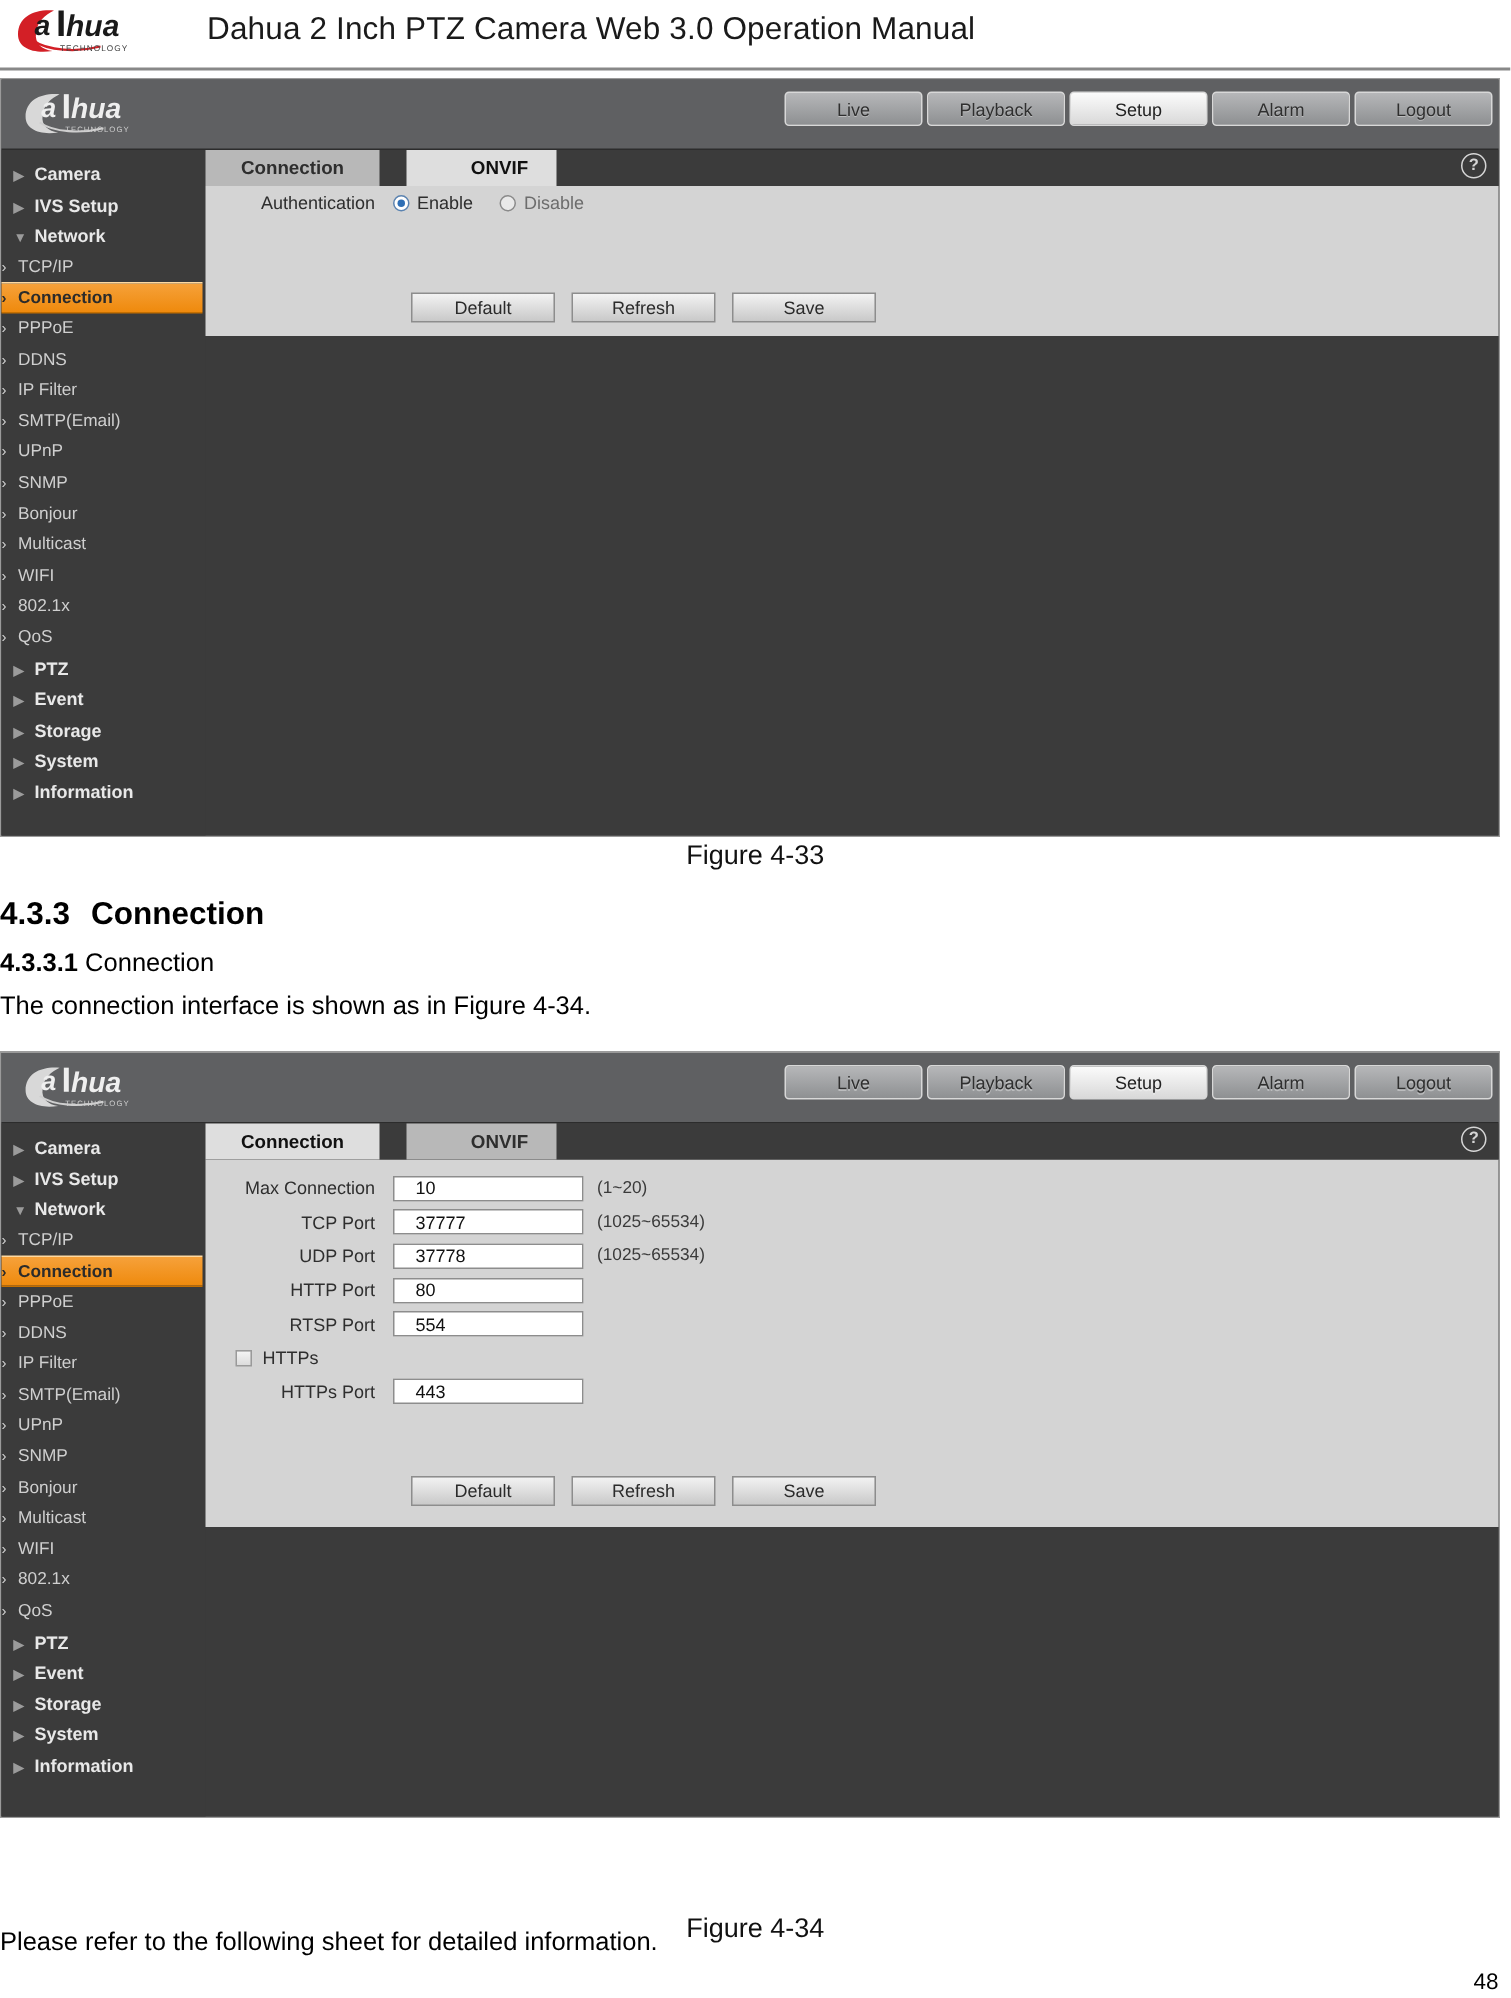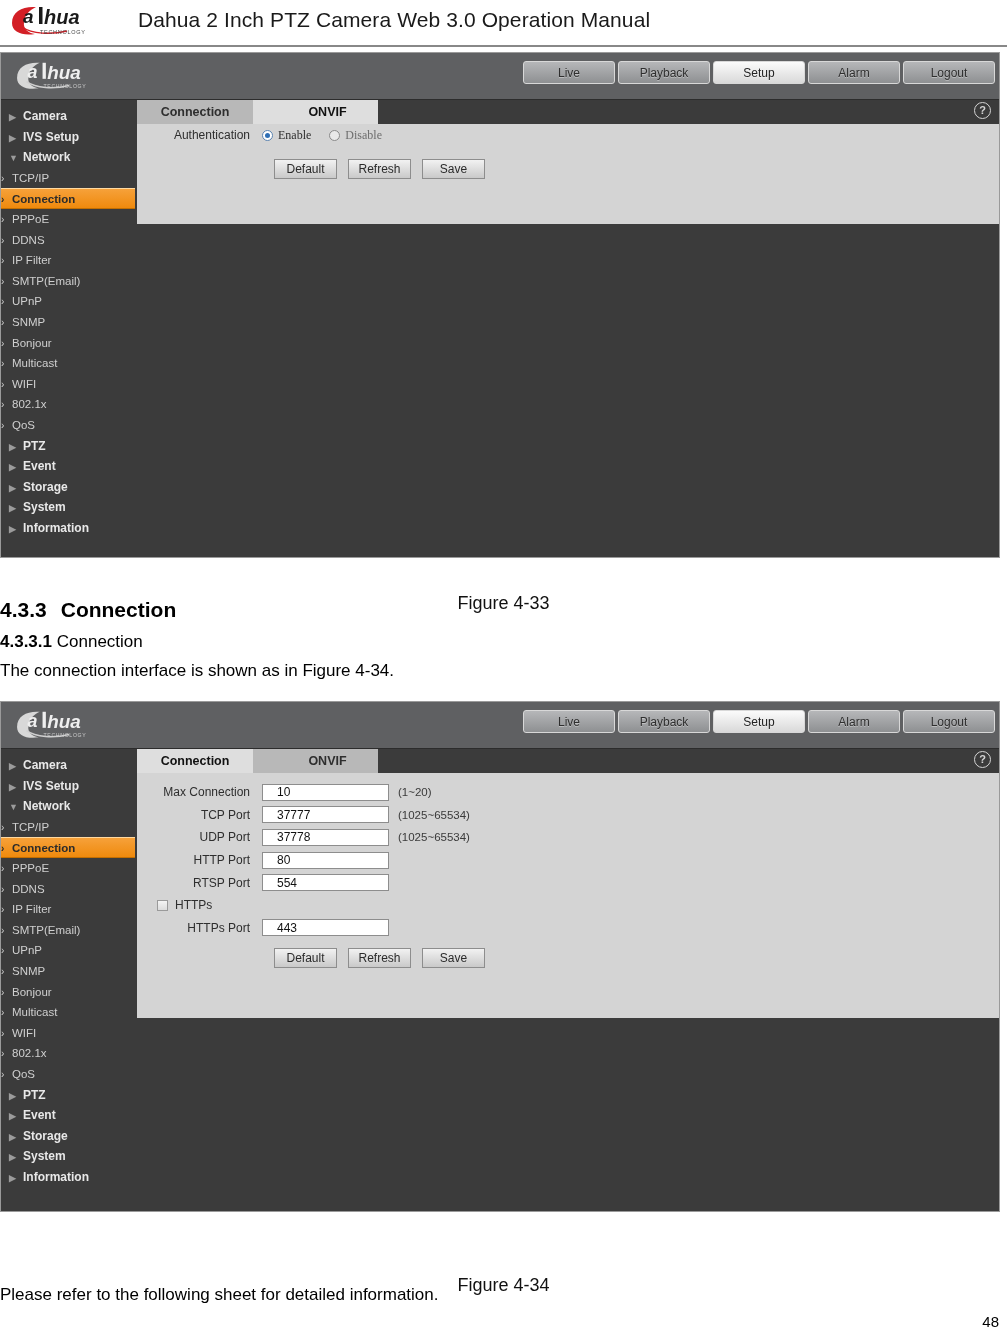--- a/index.html
+++ b/index.html
@@ -74,21 +74,21 @@
 
   
   .tabstrip { position:relative; height:24px; background:#3b3b3b; }
   .tab {
     position:absolute; top:0; height:24px; line-height:24px;
     text-align:center; font-size:12.5px; font-weight:bold; color:#2e2e2e;
     background:#b8b8b8; cursor:pointer;
   }
   .tab.active { background:#dedede; color:#111; }
   .tab.t1 { left:0; width:116px; }
-  .tab.t2 { left:116px; width:125px;padding-left:24px; }
+  .tab.t2 { left:134px; width:100px;padding-left:24px; }
 
   .help-icon {
     position:absolute; right:8px; top:2px; width:17px; height:17px; border-radius:50%;
     border:1.6px solid #d5d5d5; color:#d5d5d5; font-size:11px; font-weight:bold;
     line-height:14px; text-align:center; cursor:pointer;
   }
 
   
   .panel { background:#d4d4d4; }
   .panel.p1 { height:100px; }
@@ -110,35 +110,35 @@
   .radio {
     width:11px; height:11px; border-radius:50%; border:1px solid #8a8a8a;
     background:#e9e9e9; display:inline-block; position:relative; margin-right:5px;
     cursor:pointer;
   }
   .radio.on { border-color:#5b83b0; background:#fff; }
   .radio.on::after {
     content:""; position:absolute; left:2px; top:2px; width:5px; height:5px;
     border-radius:50%; background:#2f6fb5;
   }
-  .radio-txt { margin-right:18px;font-family:Liberation Serif, serif; }
+  .radio-txt { margin-right:18px; }
   .radio-txt.dim { color:#6d6d6d; }
 
   .checkbox {
     width:11px; height:11px; border:1px solid #9a9a9a;
     background:linear-gradient(#f4f4f4,#dcdcdc); display:inline-block;
     margin-right:7px; cursor:pointer;
   }
 
   .btnrow { display:flex; gap:11px; padding-left:137px; padding-top:5px; }
   .ui-btn {
-    width:63px; height:20px; line-height:19px; text-align:center;
+    width:96px; height:20px; line-height:19px; text-align:center;
     font-size:12px; color:#2b2b2b;
     background:linear-gradient(#f2f2f2,#c9c9c9);
-    border:1px solid #8d8d8d; cursor:pointer;
+    border:1px solid #8d8d8d; cursor:pointer;margin-top:36px;
   }
 
   
   .figcap { position:absolute; width:1007px; text-align:center; font-size:18px; color:#111; }
   .h3 { position:absolute; font-size:21px; font-weight:bold; color:#000; white-space:nowrap; }
   .h3 .num { margin-right:14px; }
   .h4 { position:absolute; font-size:17px; color:#000; white-space:nowrap; }
   .h4 b { font-weight:bold; }
   .para { position:absolute; font-size:17px; color:#000; white-space:nowrap; }
   .pageno { position:absolute; right:8px; bottom:2px; font-size:15px; color:#000; }
@@ -228,21 +228,21 @@
         <div class="btnrow" style="padding-top:12px;">
           <div class="ui-btn">Default</div>
           <div class="ui-btn">Refresh</div>
           <div class="ui-btn">Save</div>
         </div>
       </div>
     </div>
   </div>
 </div>
 
-<div class="figcap" style="top:593px;">Figure 4-33</div>
+<div class="figcap" style="top:560px;">Figure 4-33</div>
 
 <div class="h3" style="left:0; top:598px;">
   <span class="num">4.3.3</span><span>Connection</span>
 </div>
 
 <div class="h4" style="left:0; top:632px;">
   <b>4.3.3.1</b>&nbsp;<span>Connection</span>
 </div>
 
 <div class="para" style="left:0; top:661px;">The connection interface is shown as in Figure 4-34.</div>

